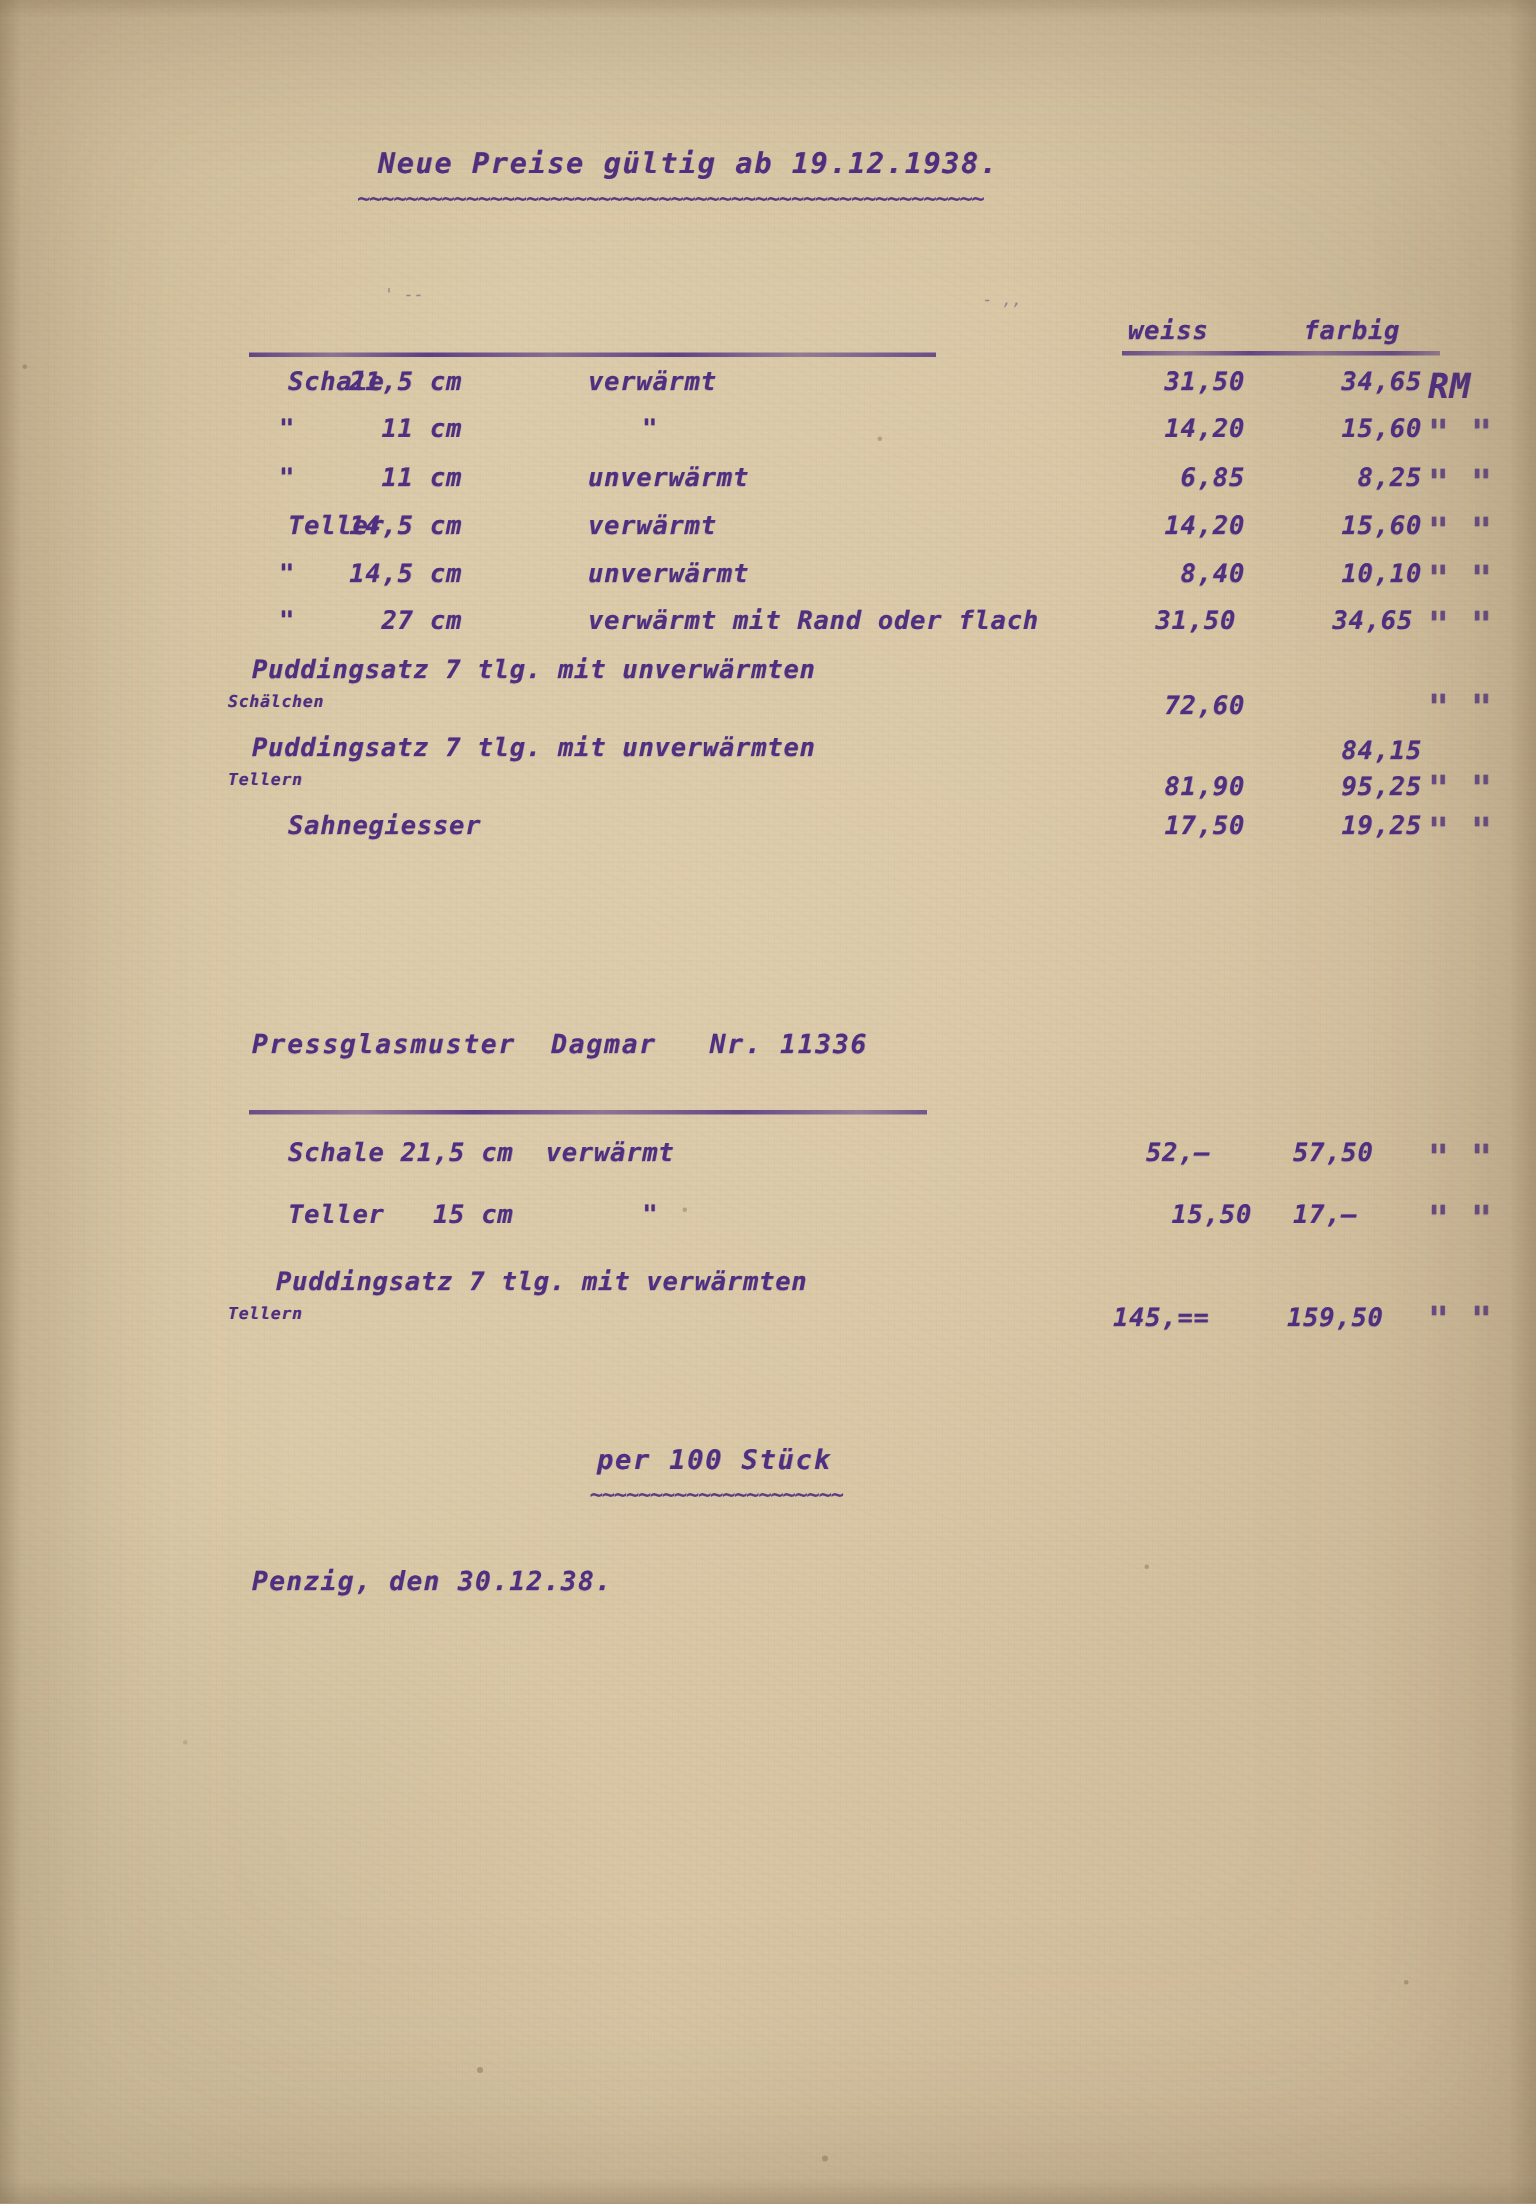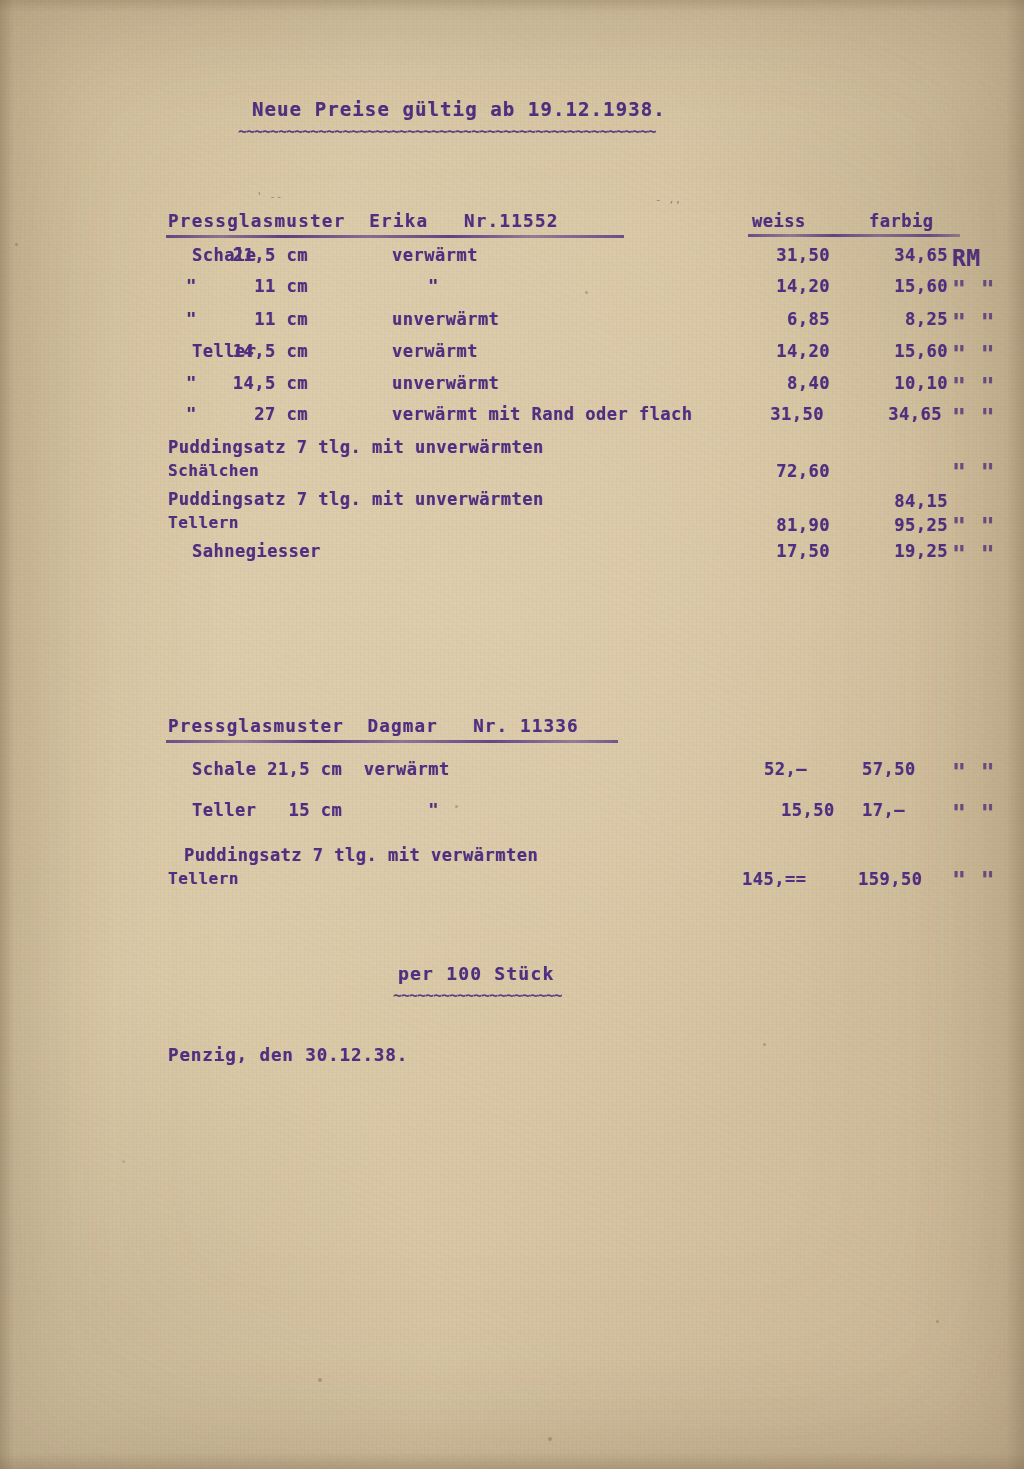--- a/index.html
+++ b/index.html
@@ -15,20 +15,21 @@
     margin: 0 auto;
     overflow: hidden;
     background-color: #d9c7a6;
     background-image:
       radial-gradient(ellipse 70% 55% at 48% 42%, rgba(226,209,179,0.55) 0%, rgba(226,209,179,0.0) 70%),
       radial-gradient(ellipse 40% 30% at 12% 90%, rgba(176,158,128,0.30) 0%, rgba(176,158,128,0) 75%),
       radial-gradient(ellipse 35% 25% at 92% 12%, rgba(180,162,132,0.28) 0%, rgba(180,162,132,0) 75%),
       linear-gradient(105deg, #d2bf9c 0%, #dccba9 28%, #d8c6a4 58%, #cdb998 100%);
     font-family: "DejaVu Sans Mono", "Liberation Mono", monospace;
     color: #4b2c78;
+    font-style: italic;
   }
   
   .grain {
     position: absolute;
     inset: 0;
     pointer-events: none;
     opacity: .5;
     background-image:
       repeating-linear-gradient(0deg, rgba(120,100,70,0.045) 0px, rgba(120,100,70,0.045) 1px, rgba(255,255,255,0) 1px, rgba(255,255,255,0) 3px),
       repeating-linear-gradient(90deg, rgba(120,100,70,0.04) 0px, rgba(120,100,70,0.04) 1px, rgba(255,255,255,0) 1px, rgba(255,255,255,0) 4px),
@@ -119,24 +120,24 @@
   .c-size  { position:absolute; font-size: 17px; text-align: right; }
   .c-desc  { position:absolute; left:392px;  font-size: 17px; }
   .c-white { position:absolute; width: 86px; text-align: right; font-size: 17px; }
   .c-color { position:absolute; width: 86px; text-align: right; font-size: 17px; }
   .c-unit  { position:absolute; left:952px;  font-size: 23px; }
 
   .price-white { left: 744px; }
   .price-color { left: 862px; }
 
   .twoline .l1 { position:absolute; left:168px; font-size: 17px; }
-  .twoline .l2 { position:absolute; left:168px; font-size: 16px; }
-
-  
-  #sec2-title { left: 168px; top: 716px; font-size: 17.5px; letter-spacing: 1.2px; }
+  .twoline .l2 { position:absolute; left:152px; font-size: 11px; }
+
+  
+  #sec2-title { left: 168px; top: 687px; font-size: 17.5px; letter-spacing: 1.2px; }
   #sec2-underline {
     position:absolute; left:166px; top:740px; width:452px; height:3px;
     background: linear-gradient(90deg,
        rgba(79,47,128,.8) 0%, rgba(79,47,128,.5) 16%, rgba(79,47,128,.9) 33%,
        rgba(79,47,128,.55) 52%, rgba(79,47,128,.85) 72%, rgba(79,47,128,.5) 90%,
        rgba(79,47,128,.75) 100%);
   }
 
   
   #per-stuck { left: 398px; top: 963px; font-size: 18px; letter-spacing: 1.2px; }
@@ -153,21 +154,20 @@
   <div class="grain"></div>
 
   <div class="ink" id="doc-title">Neue Preise gültig ab 19.12.1938.</div>
   <div id="title-rule">
     <div class="dashrule">~~~~~~~~~~~~~~~~~~~~~~~~~~~~~~~~~~~~~~~~~~~~~~~~~~~~</div>
   </div>
 
   <div class="stray" id="stray-a">' --</div>
   <div class="stray" id="stray-b">- ,,</div>
 
-  <div class="ink" id="sec1-title">Pressglasmuster  Erika   Nr.11552</div>
   <div id="sec1-underline"></div>
 
   <div class="ink" id="col-head-weiss">weiss</div>
   <div class="ink" id="col-head-farbig">farbig</div>
   <div id="colhead-underline"></div>
 
   <div class="row" style="top:245px;">
     <div class="ink c-name">Schale</div>
     <div class="ink c-size" style="left:198px; width:110px;">21,5 cm</div>
     <div class="ink c-desc">verwärmt</div>

